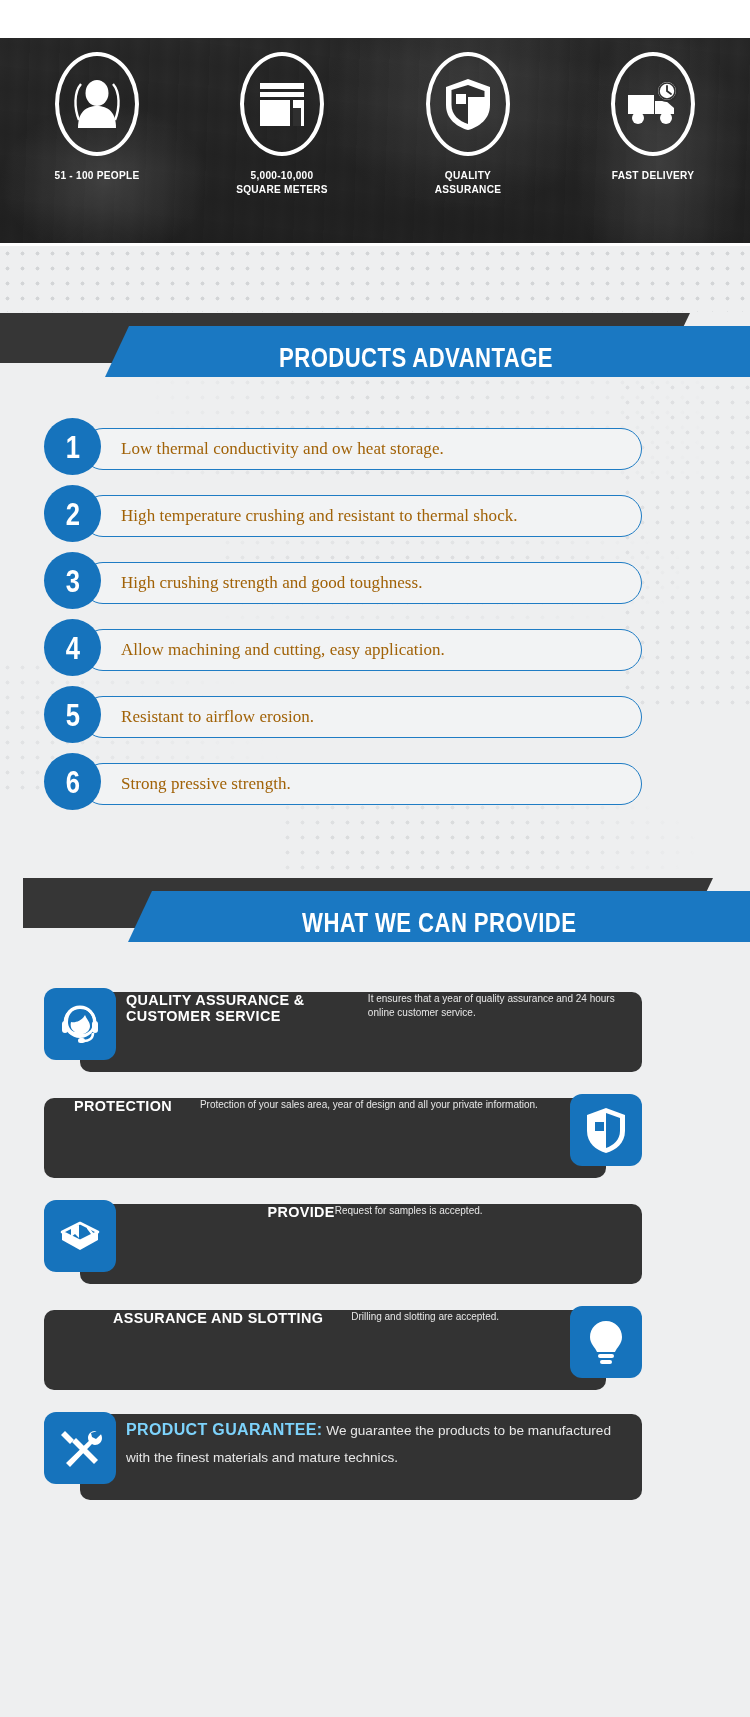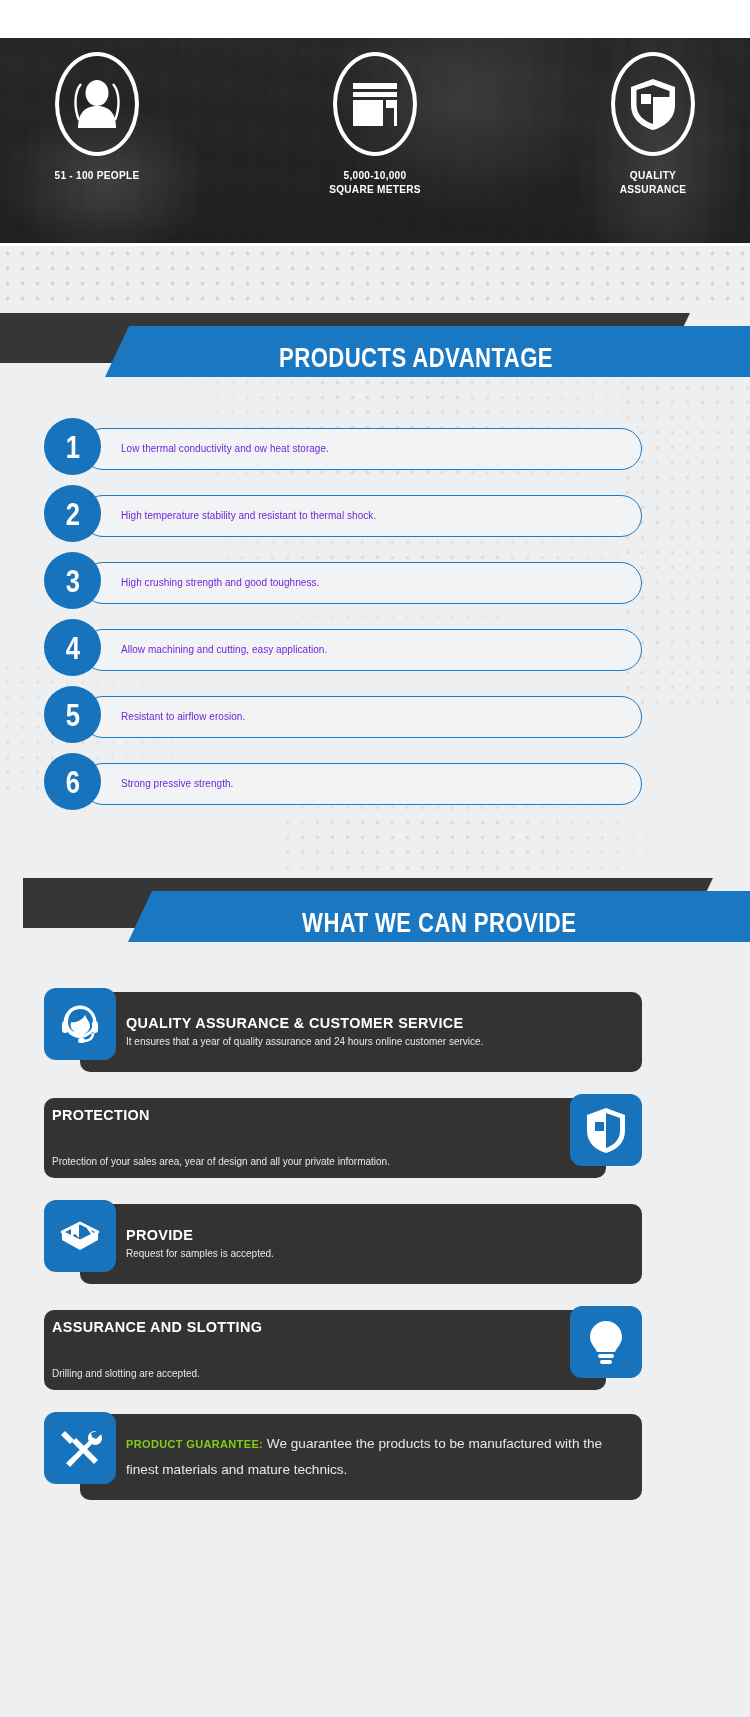--- a/index.html
+++ b/index.html
@@ -108,22 +108,22 @@
   .adv-row { position:relative; height:67px; }
   .adv-bar {
     position:absolute; left:82px; top:10px; width:560px; height:42px;
     background:#f2f3f4;
     border:1.6px solid #1f7cc4;
     border-radius:21px;
     display:flex; align-items:center;
     padding-left:38px;
   }
   .adv-text {
-    color:#6d28d9; font-size:10px; line-height:1.2;
-    font-family:Liberation Sans, sans-serif;
+    color:#a16207; font-size:17px; line-height:1.2;
+    font-family:Liberation Serif, serif;
     letter-spacing:.05px;
   }
   .adv-circle {
     position:absolute; left:44px; top:0; width:57px; height:57px;
     background:#1673bc; border-radius:50%;
     display:flex; align-items:center; justify-content:center;
     z-index:2;
   }
   .adv-num {
     color:#ffffff; font-size:32px; font-weight:bold;
@@ -131,21 +131,21 @@
     transform:scaleX(.8); transform-origin:center;
     line-height:1;
   }
 
   
   .cards { position:absolute; left:0; top:988px; width:750px; }
   .card { position:relative; height:106px; }
   .card-bar {
     position:absolute; top:4px; height:80px;
     background:#333333; border-radius:10px;
-    display:flex; flex-direction:column; justify-content:center;
+    display:flex; flex-direction:row; justify-content:center;
   }
   .card.left  .card-bar { left:80px;  width:562px; padding:0 18px 0 46px; }
   .card.right .card-bar { left:44px;  width:562px; padding:0 46px 0 8px;gap:28px; }
   .card-icon {
     position:absolute; top:0; width:72px; height:72px;
     background:#1673bc; border-radius:12px;
     display:flex; align-items:center; justify-content:center;
     z-index:3;
   }
   .card.left  .card-icon { left:44px; }
@@ -158,21 +158,21 @@
   .card-desc {
     color:#e7e7e7; font-size:10px; line-height:1.35;
     font-family:"Liberation Sans Narrow","Liberation Sans",sans-serif;
   }
   .card.inline .card-bar { height:86px; top:2px; }
   .card-inline-p {
     color:#e7e7e7; font-size:13.6px; line-height:1.95;
     font-family:"Liberation Sans Narrow","Liberation Sans",sans-serif;
   }
   .card-inline-p b {
-    color:#84cc16; font-size:11px; letter-spacing:.35px;
+    color:#7dd3fc; font-size:16px; letter-spacing:.35px;
     font-family:"Liberation Sans", sans-serif;
   }
 </style>
 </head>
 <body>
 
 <div class="hero">
   <div class="hero-photo"></div>
   <div class="hero-items">
 
@@ -214,20 +214,36 @@
           <path d="M25 8 V47 C16 44 8.5 38 8.5 28 V13 Z" fill="#2f2f2f"></path>
           <path d="M25 8 L41.5 14 V20 H25 Z" fill="#2f2f2f"></path>
           <path d="M13 17 H23 V27 H13 Z" fill="#fff"></path>
         </svg>
       </div>
       <div class="hero-label">
         <span>QUALITY ASSURANCE</span>
       </div>
     </div>
 
+    <div class="hero-item">
+      <div class="oval">
+        <svg width="54" height="46" viewBox="0 0 54 46">
+          <rect x="2" y="14" width="26" height="19" fill="#fff"></rect>
+          <path d="M29 20 H40 L48 27 V33 H29 Z" fill="#fff"></path>
+          <circle cx="12" cy="37" r="6" fill="#fff"></circle>
+          <circle cx="40" cy="37" r="6" fill="#fff"></circle>
+          <circle cx="41" cy="10" r="10" fill="#fff" stroke="#2f2f2f" stroke-width="2"></circle>
+          <circle cx="41" cy="10" r="8" fill="none" stroke="#2f2f2f" stroke-width="1.6"></circle>
+          <path d="M41 5 V10 L45 13" stroke="#2f2f2f" stroke-width="1.8" fill="none" stroke-linecap="round"></path>
+        </svg>
+      </div>
+      <div class="hero-label">
+        <span>FAST DELIVERY</span>
+      </div>
+    </div>
 
   </div>
 </div>
 
 <div class="body-bg"></div>
 <div class="dots d1"></div>
 <div class="dots d2"></div>
 <div class="dots d3"></div>
 <div class="dots d4"></div>
 <div class="dots d5"></div>
@@ -246,21 +262,21 @@
     <div class="adv-bar">
       <span class="adv-text">Low thermal conductivity and ow heat storage.</span>
     </div>
     <div class="adv-circle">
       <span class="adv-num">1</span>
     </div>
   </div>
 
   <div class="adv-row">
     <div class="adv-bar">
-      <span class="adv-text">High temperature stability and resistant to thermal shock.</span>
+      <span class="adv-text">High temperature crushing and resistant to thermal shock.</span>
     </div>
     <div class="adv-circle">
       <span class="adv-num">2</span>
     </div>
   </div>
 
   <div class="adv-row">
     <div class="adv-bar">
       <span class="adv-text">High crushing strength and good toughness.</span>
     </div>

